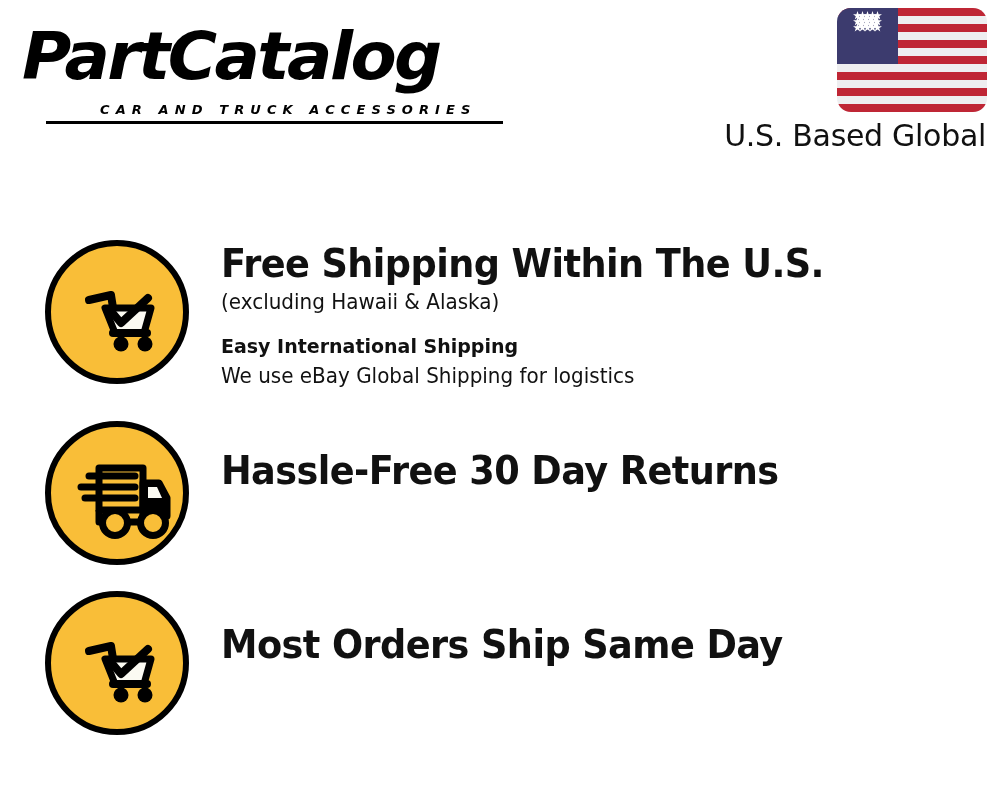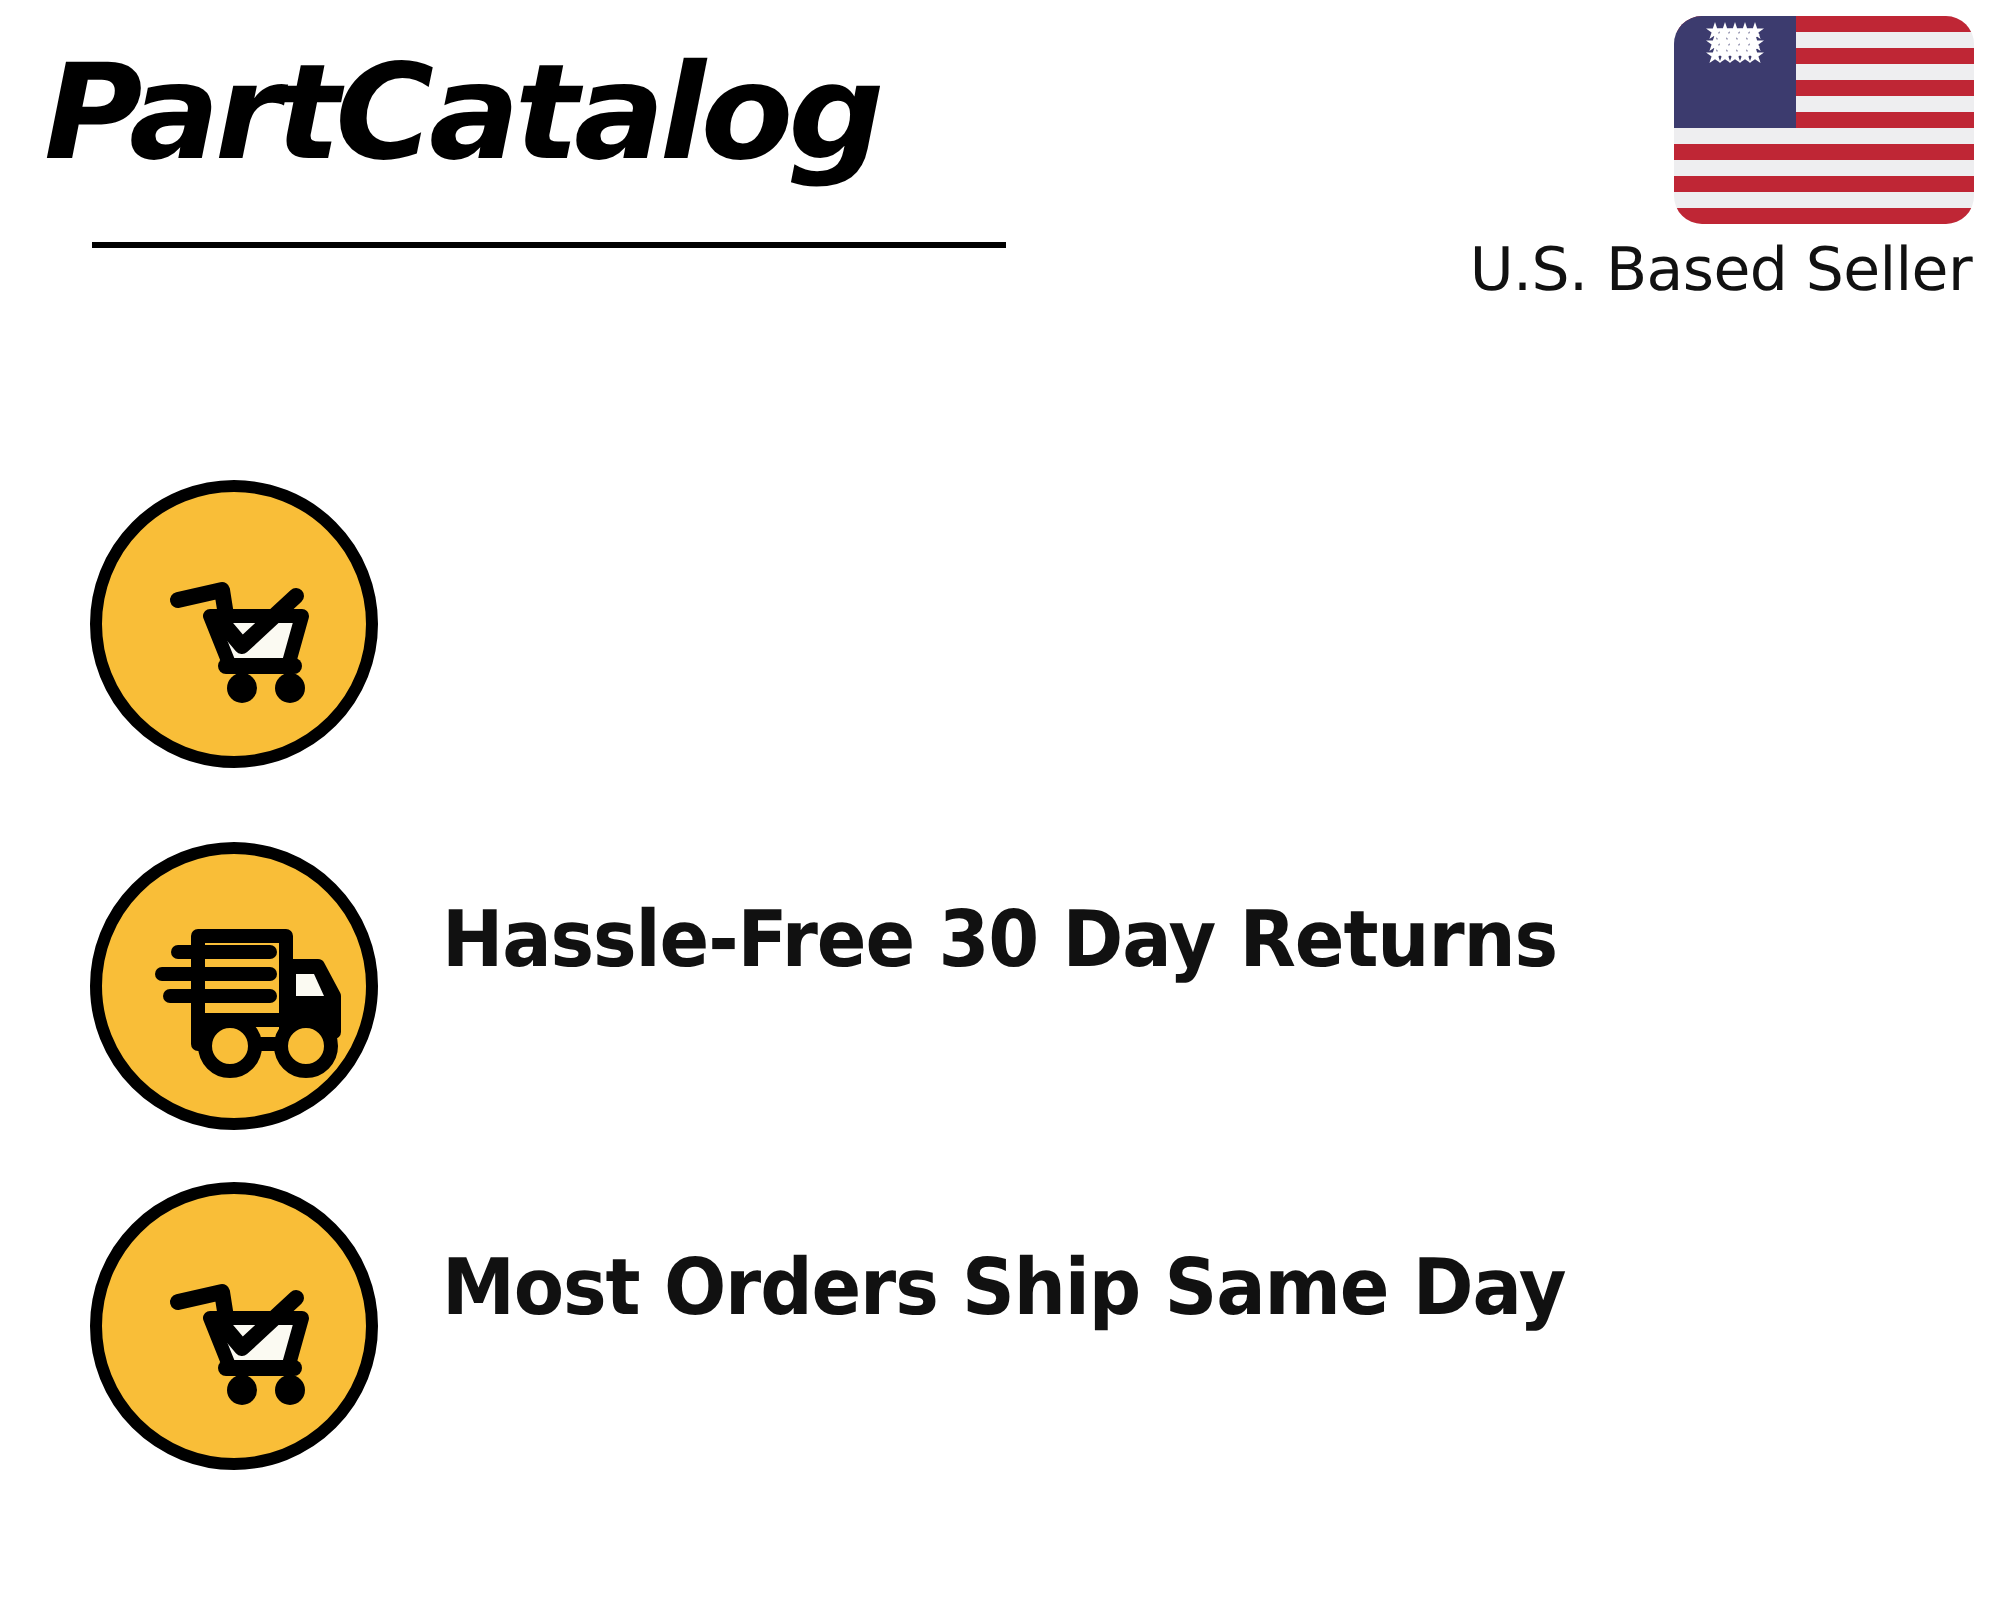--- a/index.html
+++ b/index.html
@@ -191,20 +191,21 @@
   }
 </style>
 </head>
 <body>
 
 <div class="banner">
 
   <div class="brand-logo">
     <div class="brand-wordmark">PartCatalog</div>
     <div class="brand-underline"></div>
+    <div class="brand-tagline">CAR AND TRUCK ACCESSORIES</div>
   </div>
 
   <div class="flag-wrap">
     <div class="flag">
       <div class="stripe" style="top:0px"></div>
       <div class="stripe" style="top:16px"></div>
       <div class="stripe" style="top:32px"></div>
       <div class="stripe" style="top:48px"></div>
       <div class="stripe" style="top:64px"></div>
       <div class="stripe" style="top:80px"></div>
@@ -332,33 +333,39 @@
           <span class="star">
               <svg width="9" height="9" viewBox="0 0 10 10">
                 <polygon points="5,0 6.2,3.6 10,3.6 6.9,5.9 8.1,9.5 5,7.3 1.9,9.5 3.1,5.9 0,3.6 3.8,3.6" fill="#ffffff"></polygon>
               </svg>
             </span>
         </div>
       </div>
     </div>
   </div>
 
-  <div class="seller-note">U.S. Based Seller</div>
+  <div class="seller-note">U.S. Based Global</div>
 
   <div class="feature feature-1">
     <div class="icon-badge">
       <svg width="148" height="148" viewBox="0 0 148 148">
         <circle cx="74" cy="74" r="69" fill="#F9BE38" stroke="#000000" stroke-width="6"></circle>
         <path d="M46 62 L68 57 L74 95" fill="none" stroke="#000000" stroke-width="8" stroke-linecap="round" stroke-linejoin="round"></path>
         <path d="M62 70 L108 70 L101 95 L72 95 Z" fill="#FBFAF2" stroke="#000000" stroke-width="7" stroke-linejoin="round"></path>
         <path d="M70 95 L104 95" stroke="#000000" stroke-width="8" stroke-linecap="round"></path>
         <path d="M67 72 L78 85 L105 60" fill="none" stroke="#000000" stroke-width="8" stroke-linecap="round" stroke-linejoin="round"></path>
         <circle cx="78" cy="106" r="7.5" fill="#000000"></circle>
         <circle cx="102" cy="106" r="7.5" fill="#000000"></circle>
       </svg>
+    </div>
+    <div class="feature-text">
+      <div class="feat-heading">Free Shipping Within The U.S.</div>
+      <div class="feat-sub">(excluding Hawaii &amp; Alaska)</div>
+      <div class="feat-sub-strong">Easy International Shipping</div>
+      <div class="feat-sub">We use eBay Global Shipping for logistics</div>
     </div>
   </div>
 
   <div class="feature feature-2">
     <div class="icon-badge">
       <svg width="148" height="148" viewBox="0 0 148 148">
         <circle cx="74" cy="74" r="69" fill="#F9BE38" stroke="#000000" stroke-width="6"></circle>
         <path d="M46 57 L92 57" stroke="#000000" stroke-width="7" stroke-linecap="round"></path>
         <path d="M38 68 L92 68" stroke="#000000" stroke-width="7" stroke-linecap="round"></path>
         <path d="M42 79 L92 79" stroke="#000000" stroke-width="7" stroke-linecap="round"></path>

